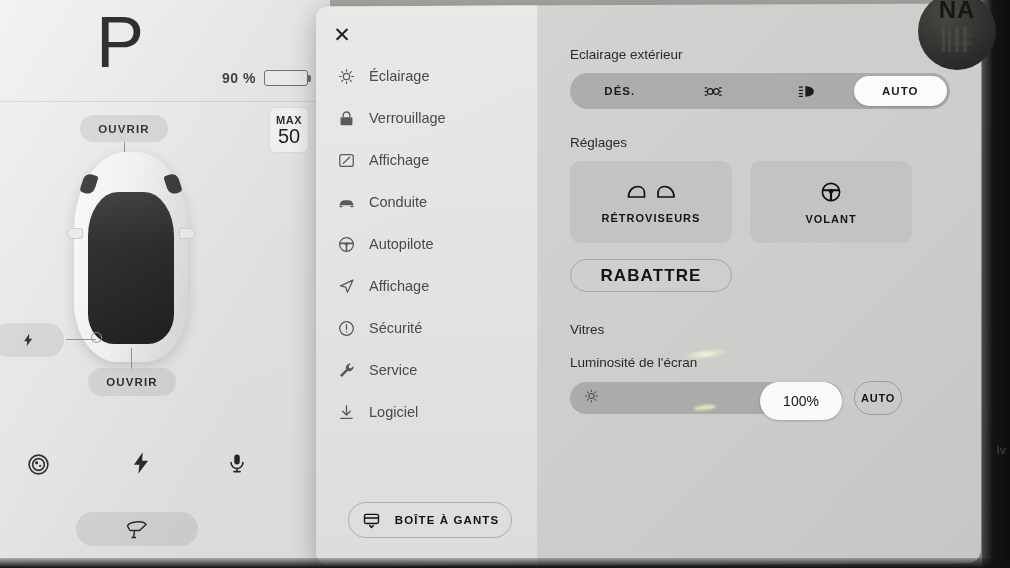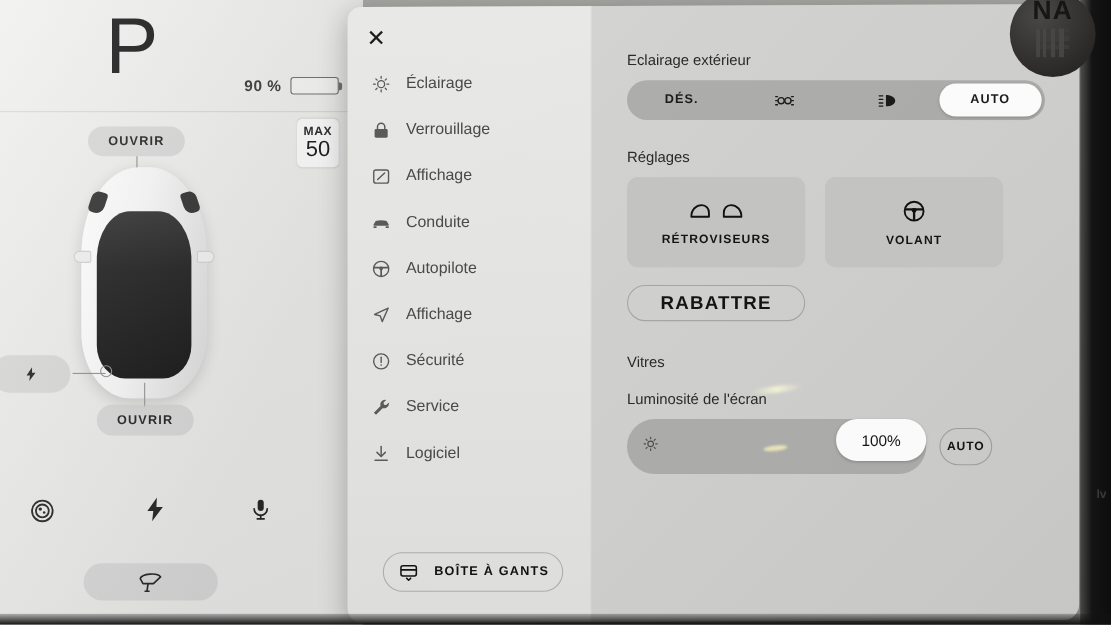--- a/index.html
+++ b/index.html
@@ -184,21 +184,21 @@
   .ghost-btn {
     height: 33px; border: 1px solid rgba(0,0,0,.20); border-radius: 999px;
     display: inline-flex; align-items: center; justify-content: center; gap: 14px;
     font-size: 17px; font-weight: bold; letter-spacing: 1.1px; color: #141414; cursor: pointer;
   }
   .rabattre { width: 162px; margin-top: 16px; }
   .verr-vitres { width: 162px; padding-left: 4px; }
 
   .bright-row { display: flex; align-items: center; gap: 12px; }
   .slider {
-    position: relative; width: 272px; height: 50px;
+    position: relative; width: 272px; height: 32px;
     background: rgba(150,150,148,.62); border-radius: 999px;
   }
   .slider-sun { position: absolute; left: 13px; top: 50%; transform: translateY(-50%); color: #4d4d4d; }
   .slider-thumb {
     position: absolute; right: 0; top: 0; height: 38px; width: 82px;
     background: #fafafa; border-radius: 999px; box-shadow: 0 1px 3px rgba(0,0,0,.22);
     display: flex; align-items: center; justify-content: center;
     font-size: 14px; font-weight: 500; color: #141414; cursor: pointer;
   }
   .auto-pill {

